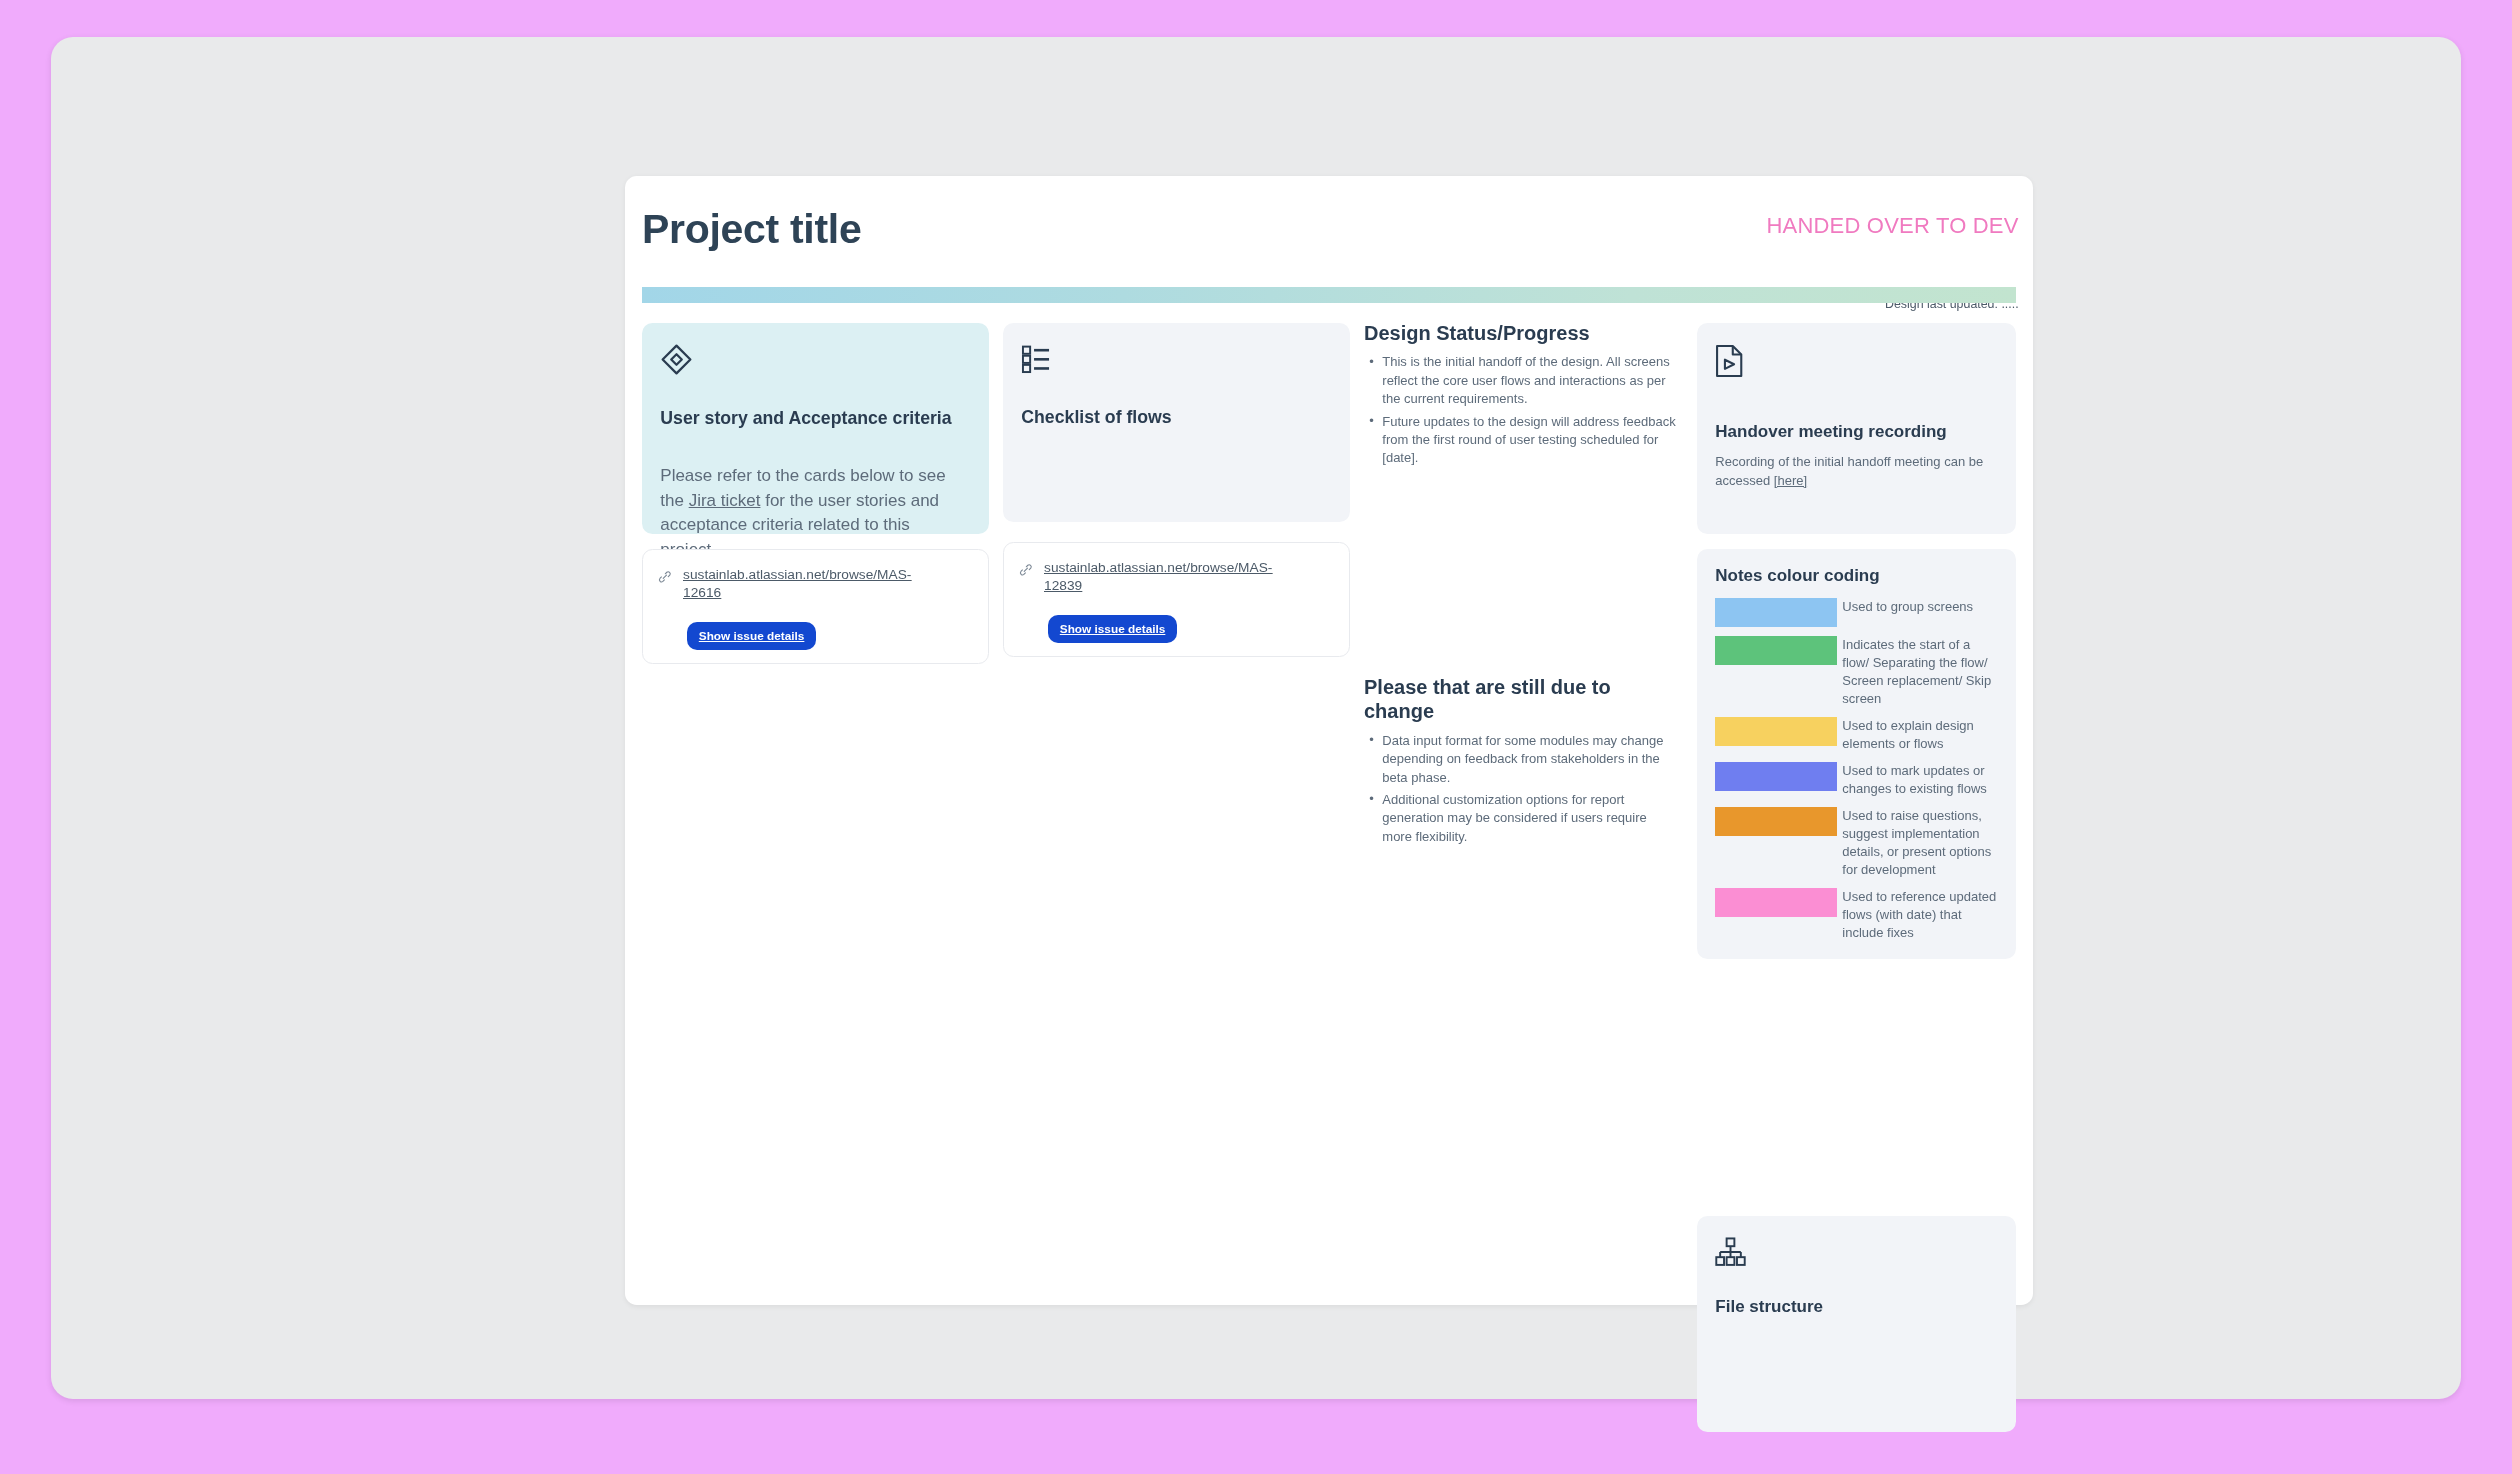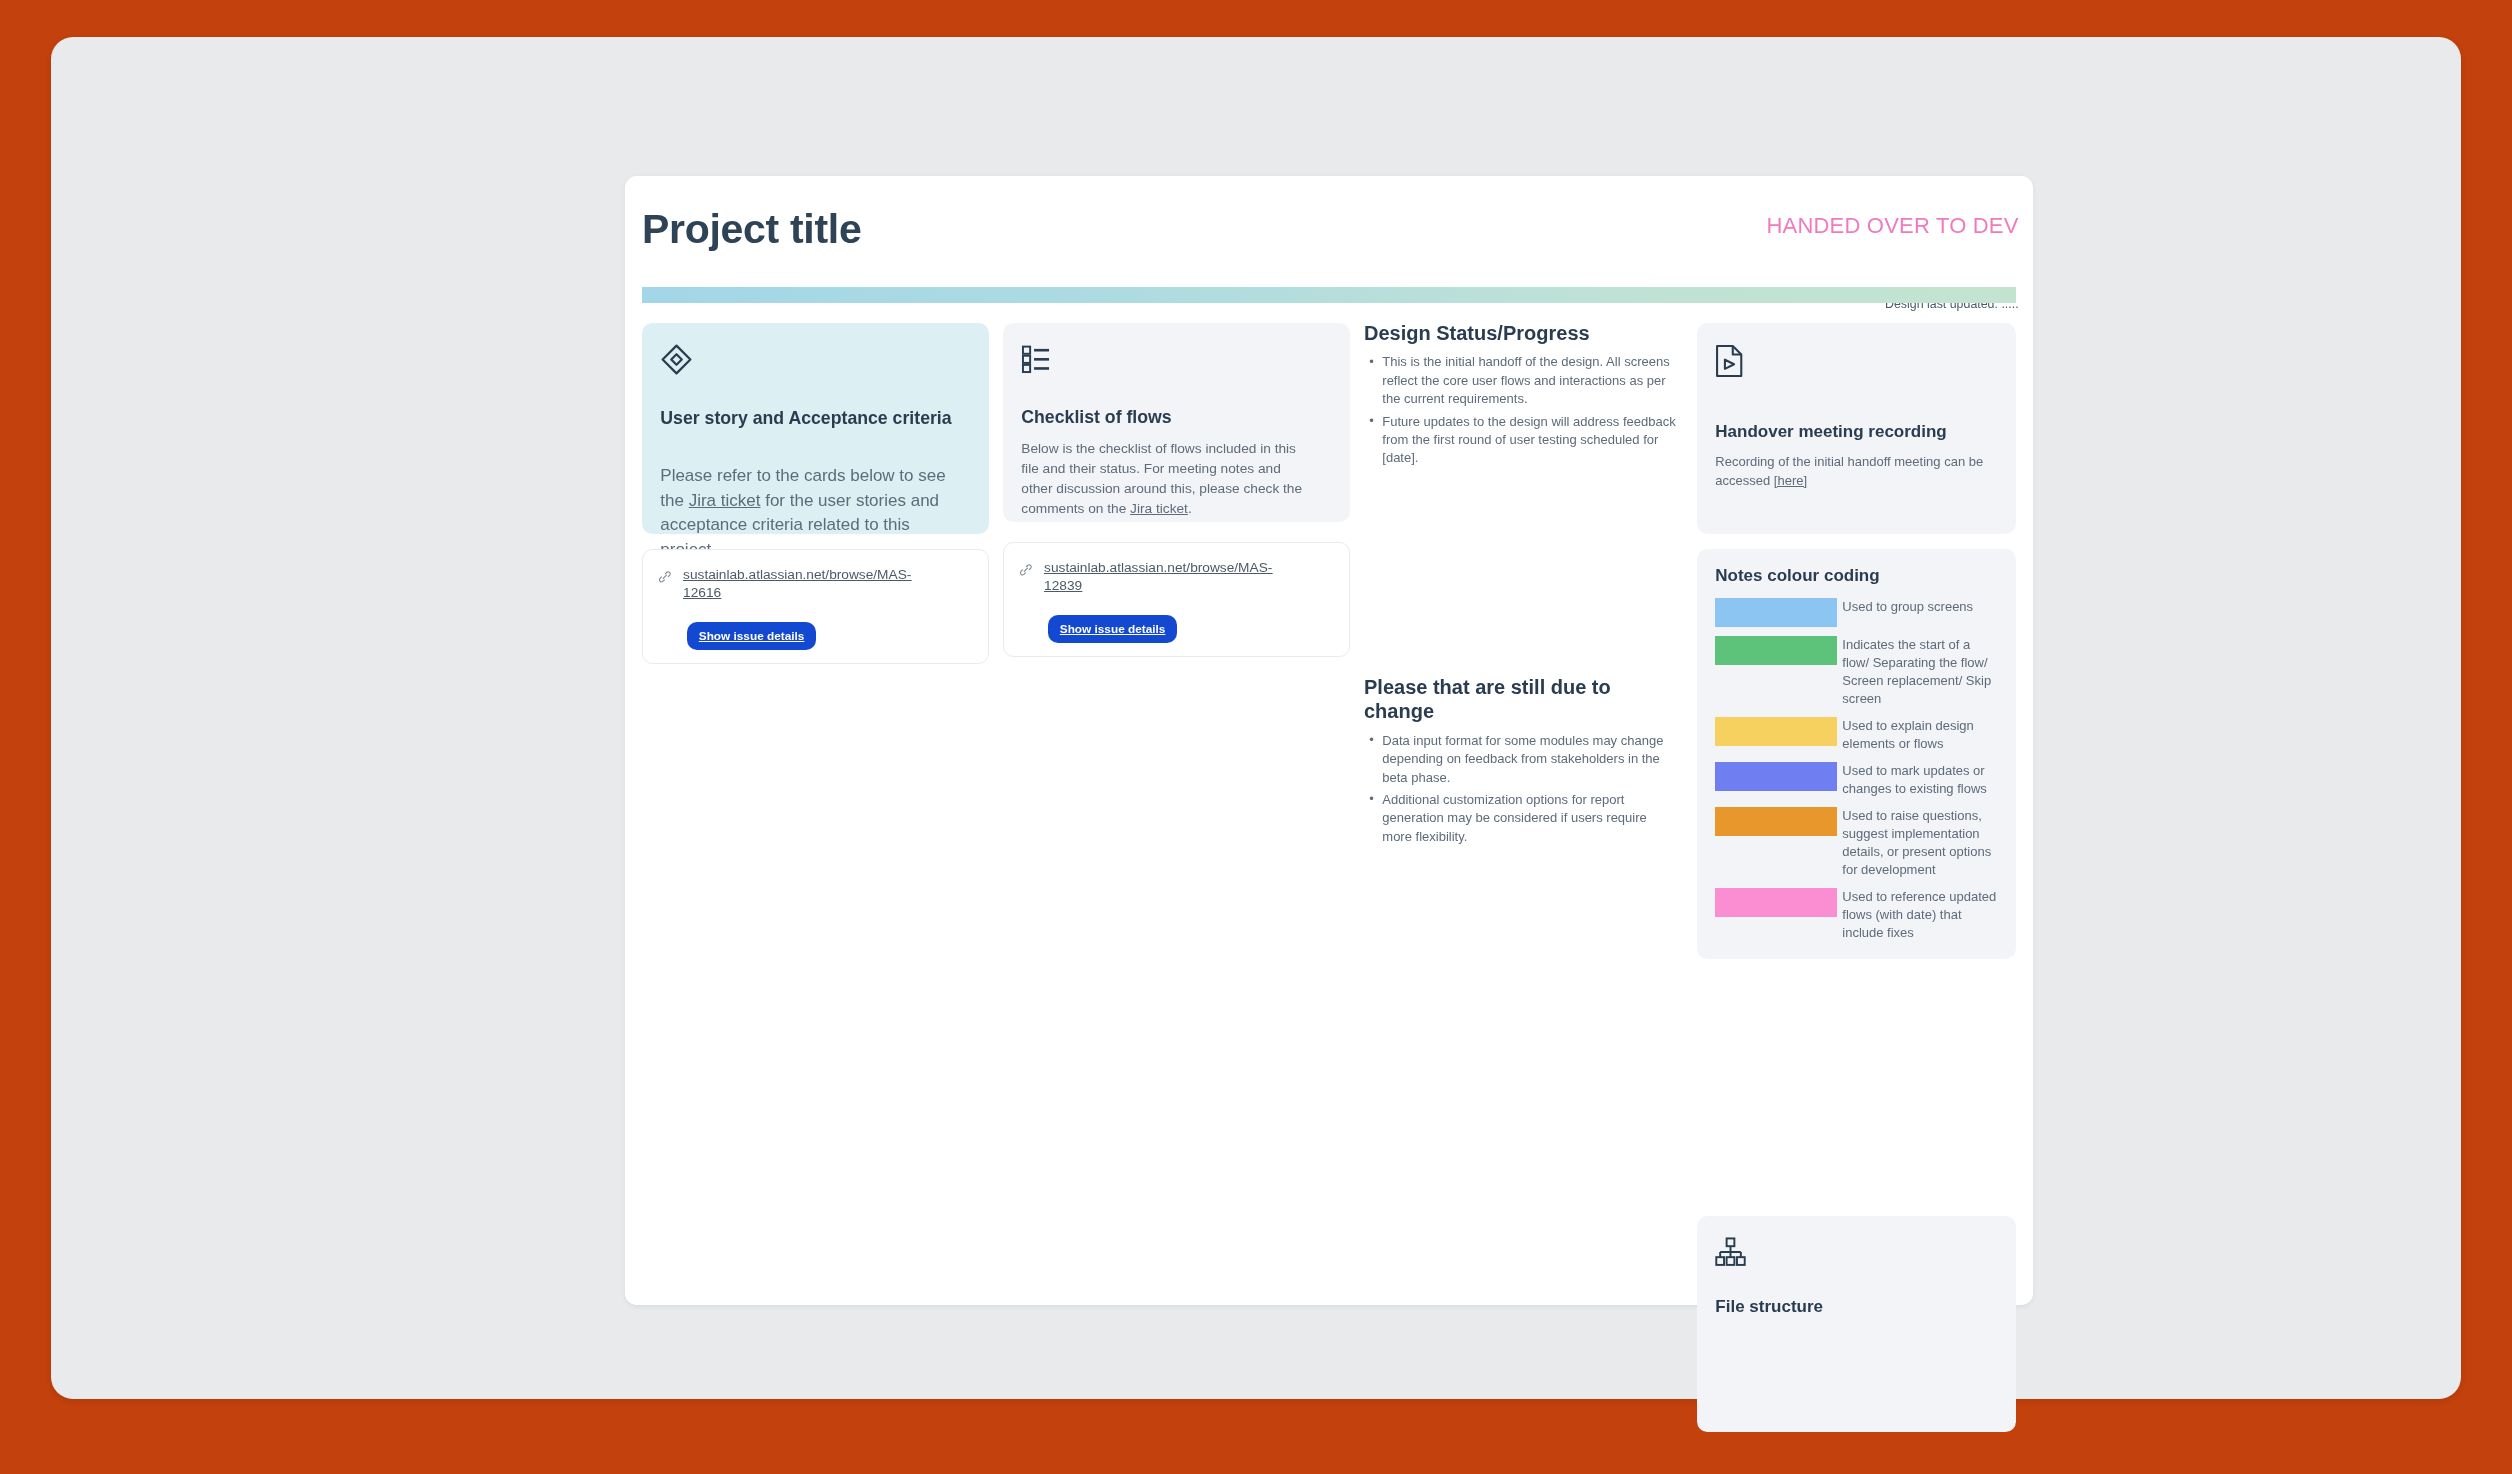--- a/index.html
+++ b/index.html
@@ -5,21 +5,21 @@
   * { box-sizing: border-box; margin: 0; padding: 0; }
   html, body {
     width: 2512px; height: 1475px;
     font-family: "Liberation Sans", sans-serif;
     background: #9a9ea6;
     overflow: hidden;
   }
   #screen {
     position: relative;
     width: 2512px; height: 1475px;
-    background: #c2410c;
+    background: #f0abfc;
   }
   
   #canvas {
     position: absolute;
     left: 51px; top: 37px;
     width: 2410px; height: 1362px;
     background: #e9eaeb;
     border-radius: 22px;
     box-shadow: 0 2px 6.5px rgba(0,0,0,0.10);
   }
@@ -223,23 +223,20 @@
             <svg width="30" height="30" viewBox="0 0 46 46">
               <rect x="3" y="4" width="11" height="11" fill="none" stroke="#2a3c50" stroke-width="3"></rect>
               <rect x="3" y="18" width="11" height="11" fill="none" stroke="#2a3c50" stroke-width="3"></rect>
               <rect x="3" y="32" width="11" height="11" fill="none" stroke="#2a3c50" stroke-width="3"></rect>
               <rect x="20" y="7.5" width="23" height="4" fill="#2a3c50"></rect>
               <rect x="20" y="21.5" width="23" height="4" fill="#2a3c50"></rect>
               <rect x="20" y="35.5" width="23" height="4" fill="#2a3c50"></rect>
             </svg>
           </span>
           <div class="card-title">Checklist of flows</div>
-          <div class="card-body">
-            <span>Below is the checklist of flows included in this file and their status. For meeting notes and other discussion around this, please check the comments on the </span><span class="u">Jira ticket</span><span>.</span>
-          </div>
         </div>
 
         <div class="card" id="card-jira-2">
           <div class="jira-link-row">
             <span class="link-icon">
               <svg width="15.7" height="15.7" viewBox="0 0 24 24">
                 <path d="M9.5 14.5 L14.5 9.5" stroke="#7b8794" stroke-width="1.7" fill="none" stroke-linecap="round"></path>
                 <path d="M12.7 7.3 L15 5 a3.2 3.2 0 0 1 4.5 4.5 L17.2 11.8" stroke="#7b8794" stroke-width="1.7" fill="none" stroke-linecap="round"></path>
                 <path d="M11.3 16.7 L9 19 a3.2 3.2 0 0 1 -4.5 -4.5 L6.8 12.2" stroke="#7b8794" stroke-width="1.7" fill="none" stroke-linecap="round"></path>
               </svg>

